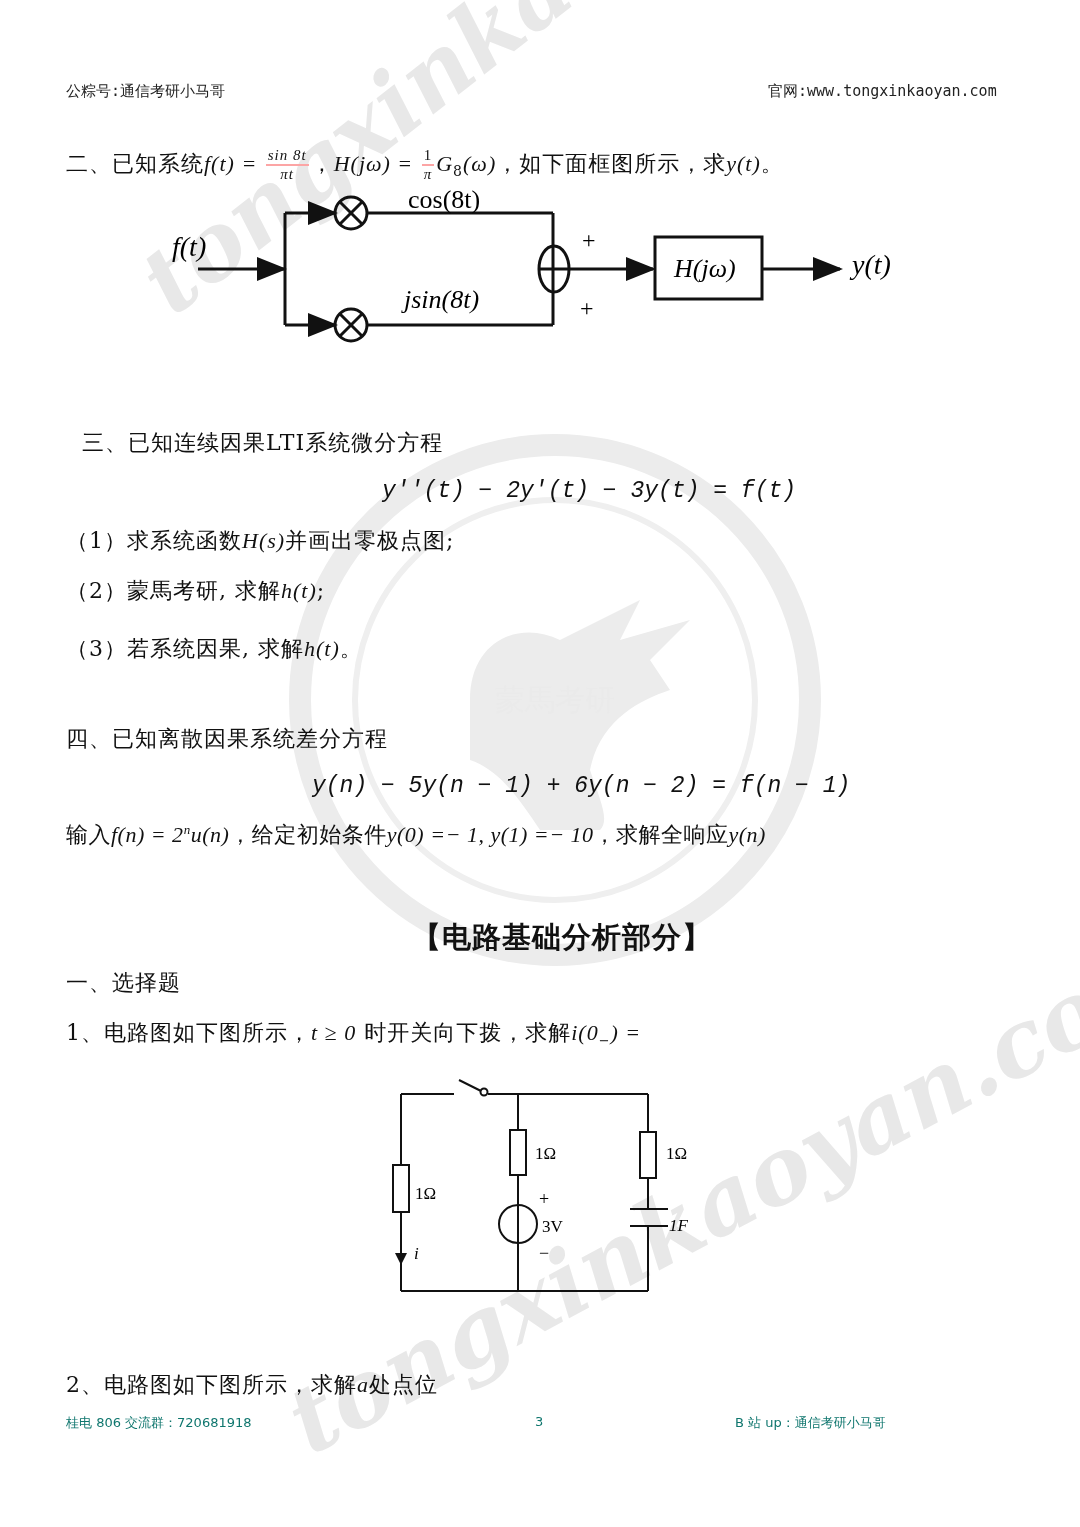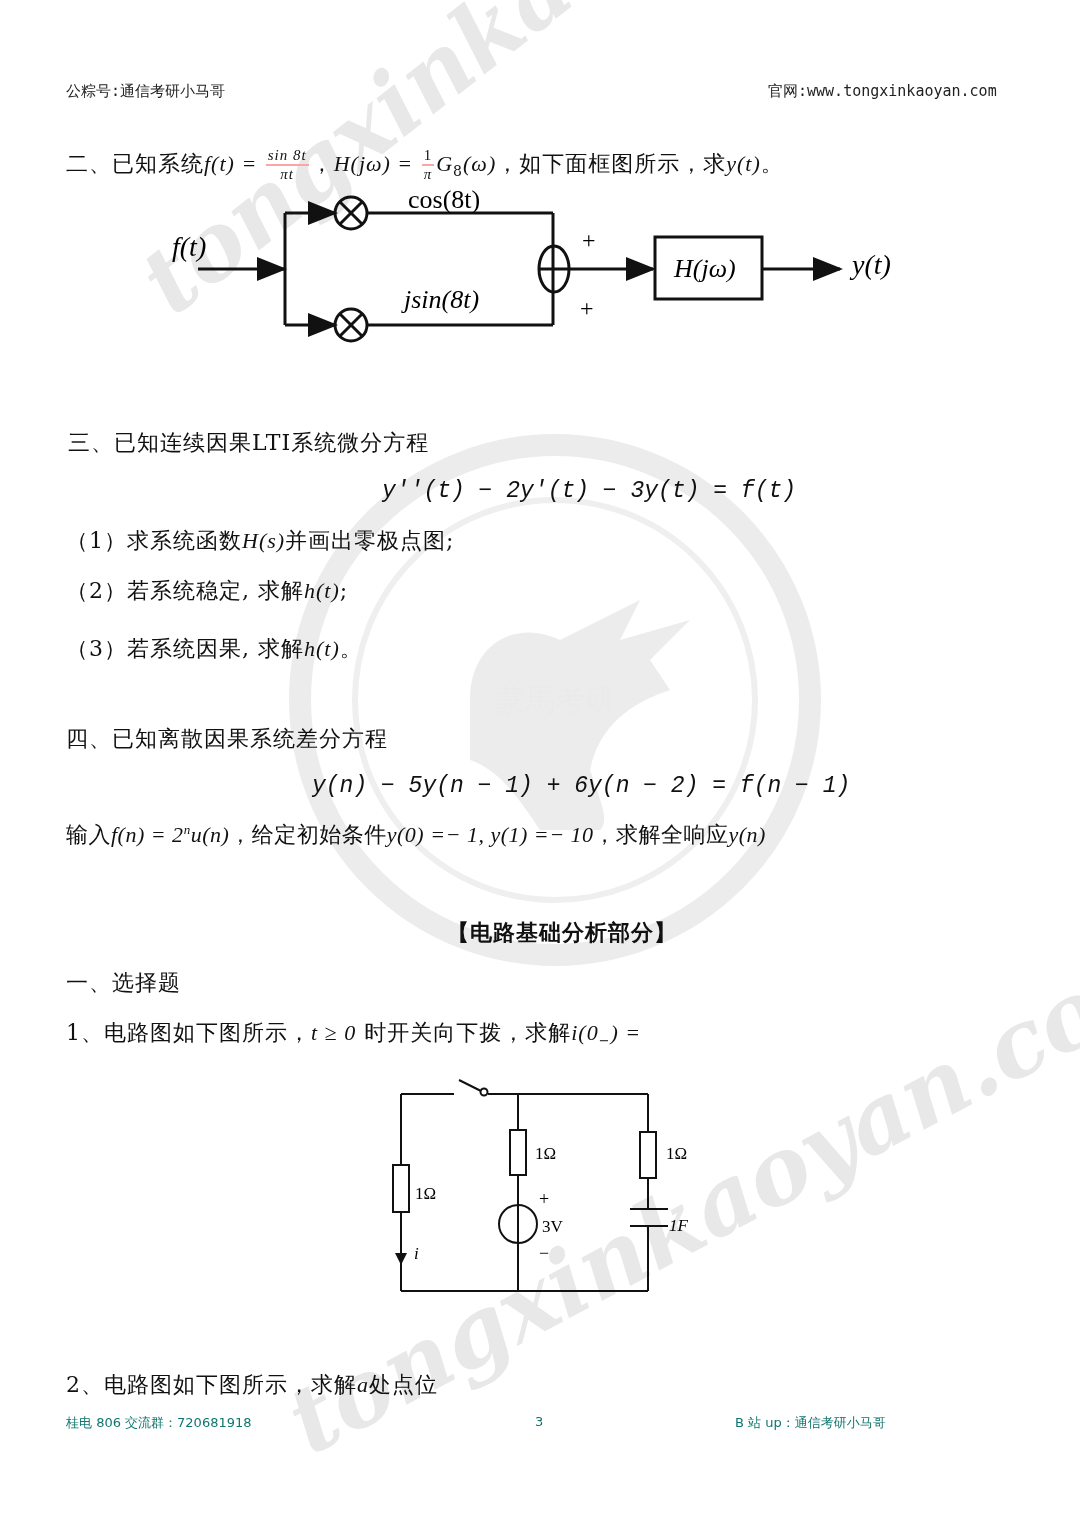--- a/index.html
+++ b/index.html
@@ -10,21 +10,21 @@
   .q{font-size:22px;white-space:nowrap;letter-spacing:1px;}
   .m{font-family:"Liberation Serif","DejaVu Serif",serif;font-style:italic;}
   .up{font-style:normal;}
   .eq{font-size:23px;white-space:nowrap;font-family:Liberation Mono, monospace;}
   .frac{display:inline-block;vertical-align:middle;text-align:center;font-size:15px;line-height:17px;margin:0 2px;}
   .frac .num{display:block;border-bottom:2px solid #fca5a5;padding:0 2px;}
   .frac .den{display:block;}
   .foot{font-family:"DejaVu Sans","Liberation Sans",sans-serif;font-size:13px;color:#0f766e;}
   .wm{color:#e8e8e8;font-family:"DejaVu Serif",serif;font-style:italic;font-weight:bold;}
   svg text{font-family:"Liberation Serif","DejaVu Serif",serif;}
-  .section{font-weight:bold;font-size:22px;letter-spacing:1px;margin-left:35px;}
+  .section{font-weight:bold;font-size:29px;letter-spacing:1px;}
 </style>
 </head>
 <body>
 
 <div class="abs" style="left:0;top:0;width:1080px;height:1527px;pointer-events:none;">
   <svg width="1080" height="1527">
     <circle cx="555" cy="700" r="255" fill="none" stroke="#ececec" stroke-width="22"></circle>
     <circle cx="555" cy="700" r="200" fill="none" stroke="#efefef" stroke-width="6"></circle>
 
     <path d="M470 700 C470 640,520 620,560 640 L640 600 L620 640 L690 620 L650 660 L670 690 C640 700,600 720,590 770 C600 800,610 820,600 830 L540 830 C520 800,500 770,470 760 Z" fill="#ececec"></path>
@@ -75,28 +75,28 @@
   </g>
   <text x="12" y="76" font-size="28" font-style="italic">f(t)</text>
   <text x="248" y="28" font-size="26">cos(8t)</text>
   <text x="244" y="128" font-size="26" font-style="italic">jsin(8t)</text>
   <text x="422" y="68" font-size="24">+</text>
   <text x="420" y="136" font-size="24">+</text>
   <text x="514" y="97" font-size="26" font-style="italic">H(jω)</text>
   <text x="692" y="94" font-size="28" font-style="italic">y(t)</text>
 </svg>
 
-<div class="abs q" style="left:68px;top:428px;text-align:center;">三、已知连续因果LTI系统微分方程</div>
+<div class="abs q" style="left:82px;top:428px;text-align:center;">三、已知连续因果LTI系统微分方程</div>
 <div class="abs eq m" style="left:382px;top:478px;">y''(t) − 2y'(t) − 3y(t) = f(t)</div>
 
 <div class="abs q" style="left:66px;top:526px;">
   <span>（1）</span><span>求系统函数</span><span class="m">H(s)</span><span>并画出零极点图;</span>
 </div>
 <div class="abs q" style="left:66px;top:576px;">
-  <span>（2）</span><span>若系统稳定, 求解</span><span class="m">h(t)</span><span>;</span>
+  <span>（2）</span><span>蒙馬考研, 求解</span><span class="m">h(t)</span><span>;</span>
 </div>
 <div class="abs q" style="left:66px;top:626px;margin-top:8px;">
   <span>（3）</span><span>若系统因果, 求解</span><span class="m">h(t)</span><span>。</span>
 </div>
 
 <div class="abs q" style="left:66px;top:724px;">四、已知离散因果系统差分方程</div>
 <div class="abs eq m" style="left:312px;top:773px;">y(n) − 5y(n − 1) + 6y(n − 2) = f(n − 1)</div>
 <div class="abs q" style="left:66px;top:820px;letter-spacing:0.5px;">
   <span>输入</span><span class="m">f(n) = 2</span><sup class="m" style="font-size:13px;">n</sup><span class="m">u(n)</span><span>，给定初始条件</span><span class="m">y(0) =− 1, y(1) =− 10</span><span>，求解全响应</span><span class="m">y(n)</span>
 </div>

